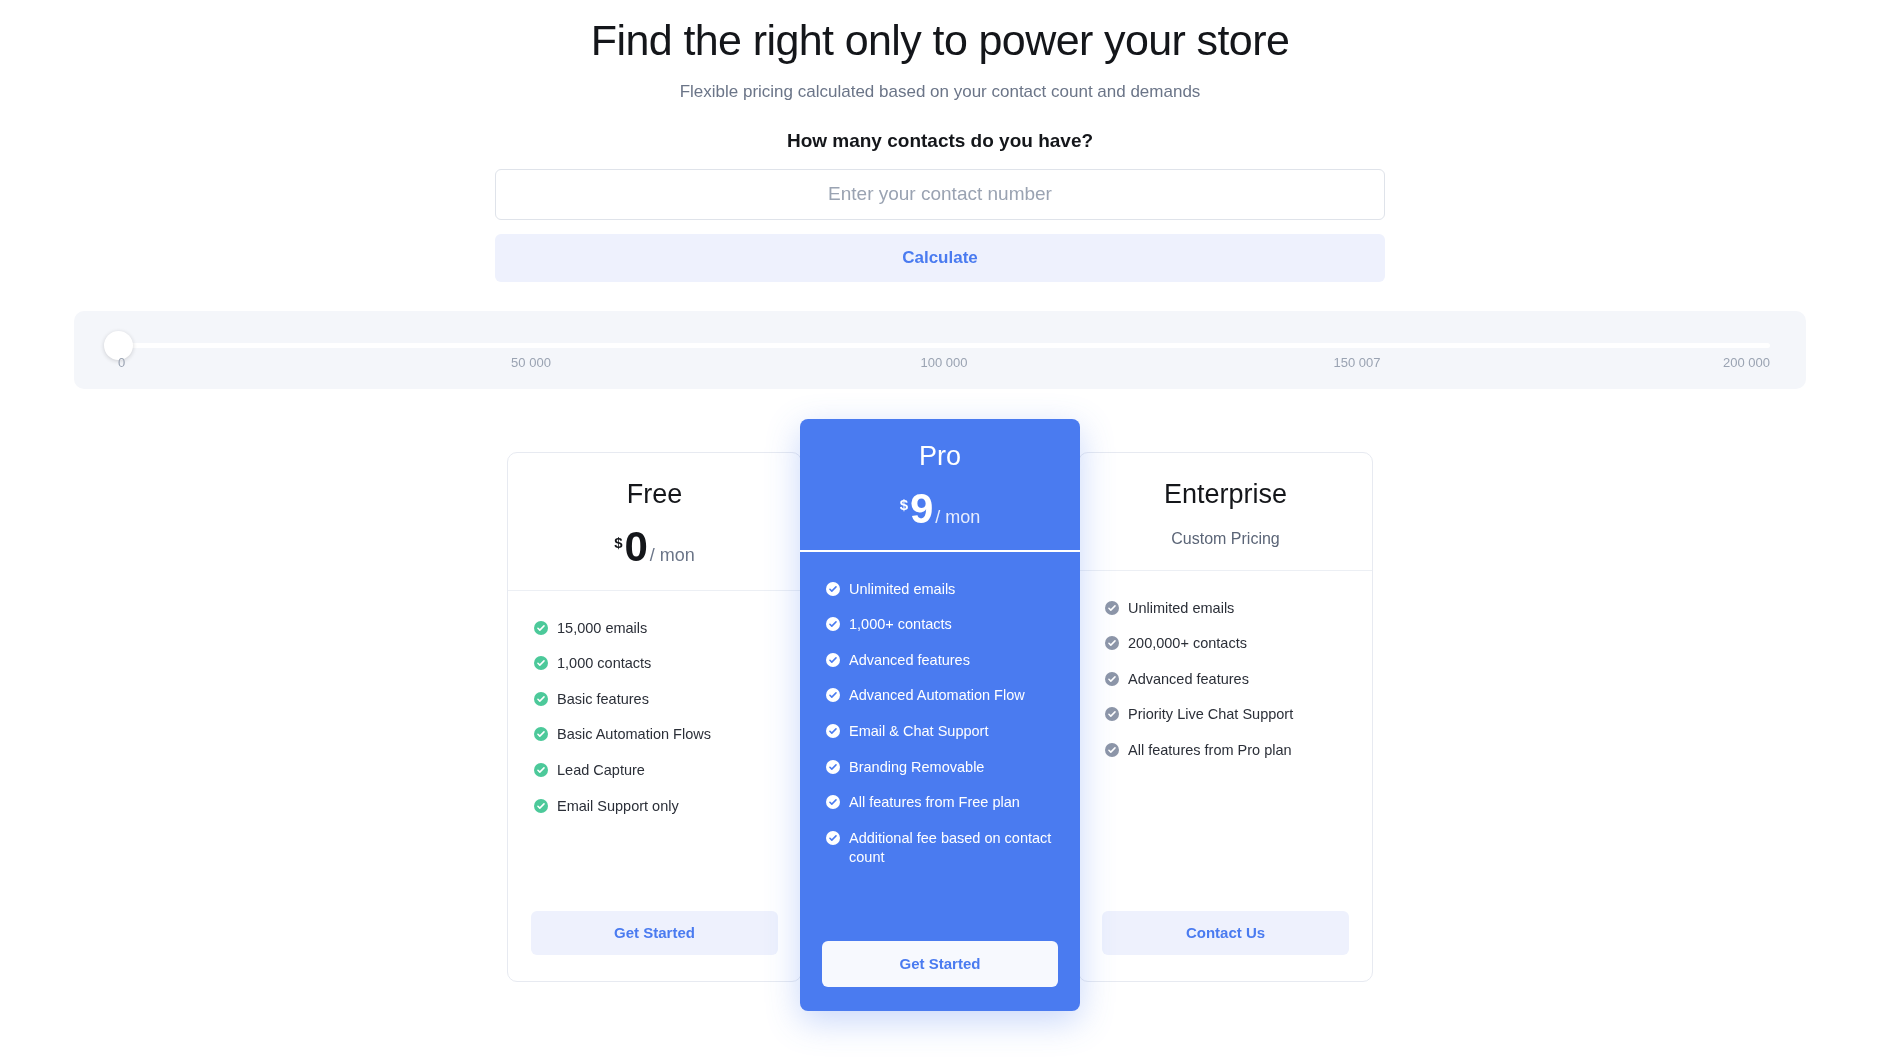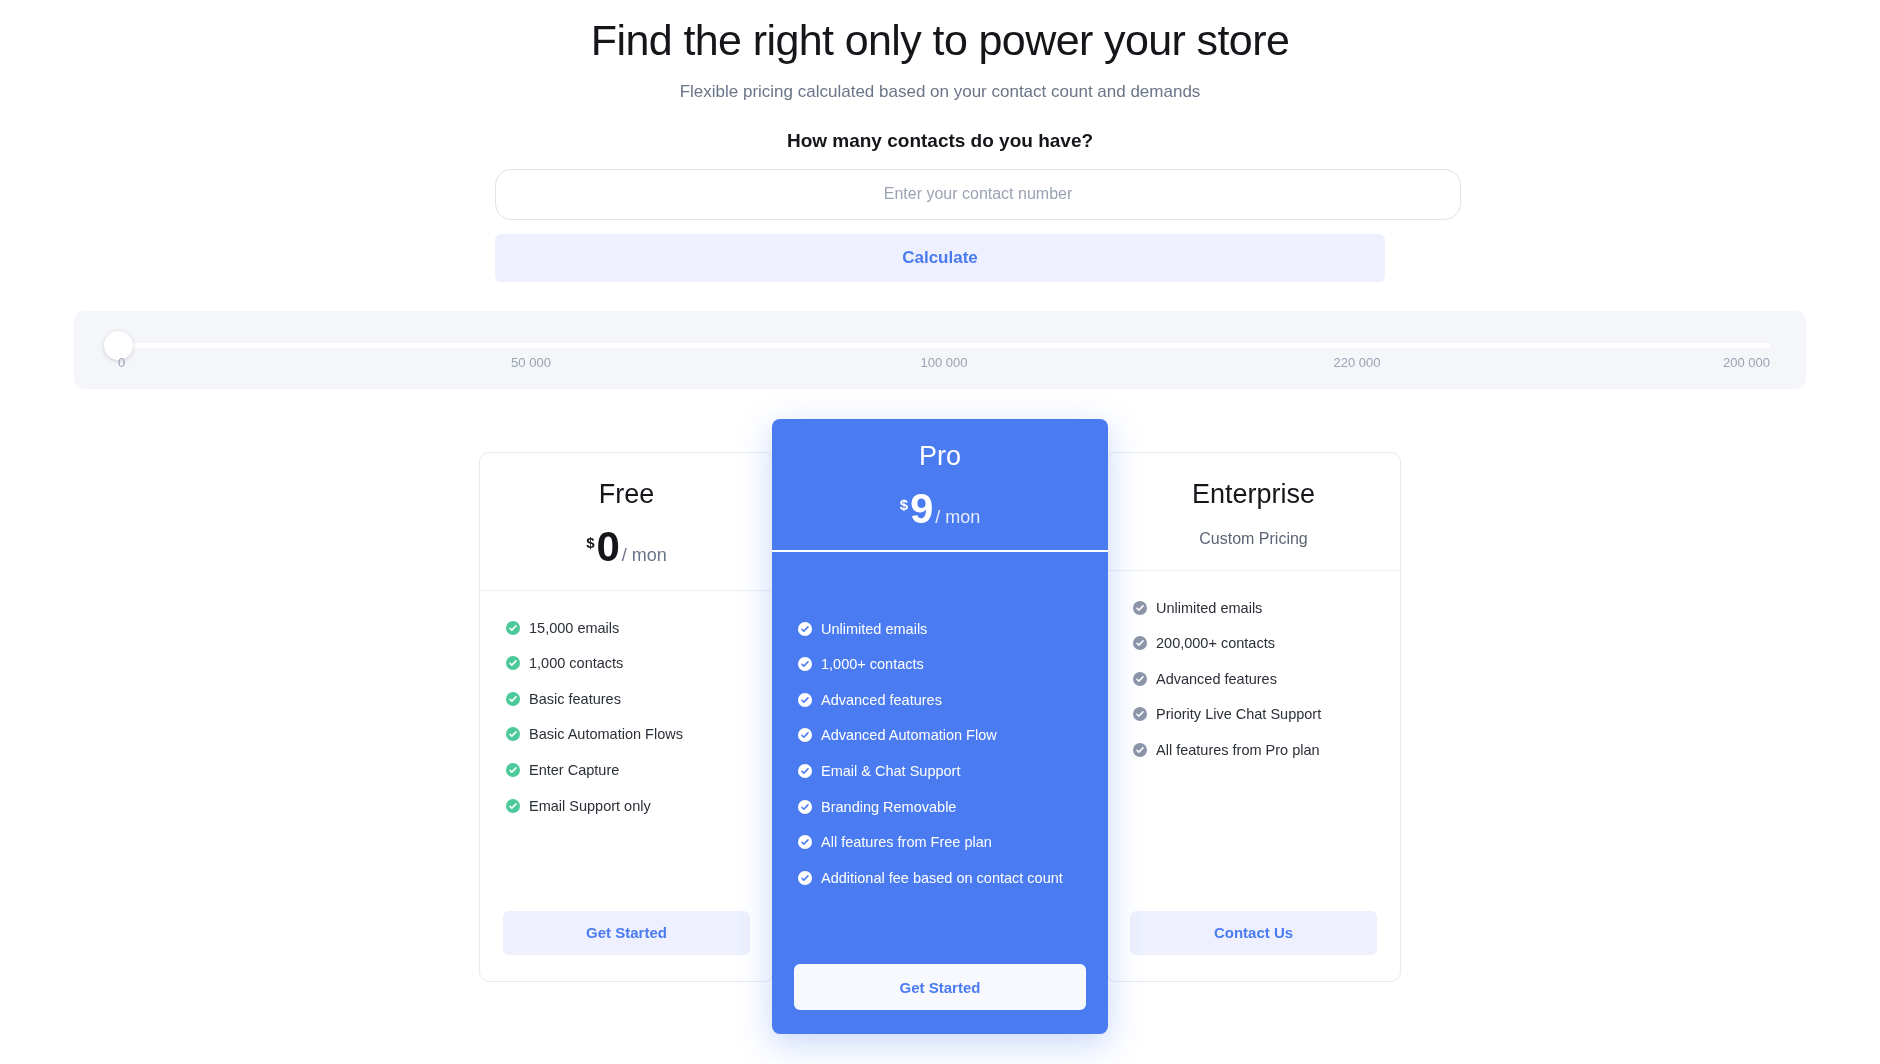--- a/index.html
+++ b/index.html
@@ -35,27 +35,27 @@
 
   
   .calc { width: 890px; margin: 28px auto 0; text-align: center; }
   .calc-label {
     font-size: 19px;
     font-weight: 700;
     color: #14161a;
     margin-bottom: 17px;
   }
   .calc-input {
-    width: 966px;
+    width: 890px;
     height: 51px;
     border: 1px solid #dfe3ea;
-    border-radius: 16px;
+    border-radius: 6px;
     background: #ffffff;
     font-family: "Liberation Sans", sans-serif;
-    font-size: 16px;
+    font-size: 19px;
     color: #14161a;
     text-align: center;
     outline: none;
   }
   .calc-input::placeholder { color: #9aa3b2; }
   .calc-btn {
     display: block;
     width: 890px;
     height: 48px;
     margin-top: 14px;
@@ -211,29 +211,28 @@
     background: #eef1fd;
     color: #4a7bf0;
     font-family: "Liberation Sans", sans-serif;
     font-size: 15px;
     font-weight: 700;
     cursor: pointer;
   }
 
   
   .card.featured {
-    width: 336px;
+    width: 280px;
     margin-top: 0;
     z-index: 3;
     background: #4a7bf0;
     border: none;
     border-radius: 8px;
     box-shadow: 0 10px 34px rgba(74,123,240,0.30);
     min-height: 592px;
-    gap: 40px;
   }
   .card.featured .card-head {
     padding: 22px 0 20px;
     border-bottom: 2px solid #ffffff;
   }
   .card.featured .plan-name { color: #ffffff; }
   .card.featured .cur,
   .card.featured .amount { color: #ffffff; }
   .card.featured .per { color: #e6edfd; }
   .card.featured .feature { color: #ffffff; }
@@ -260,21 +259,21 @@
     <button class="calc-btn">Calculate</button>
   </div>
 
   <div class="slider-wrap">
     <div class="slider-track"></div>
     <div class="slider-thumb"></div>
     <div class="slider-ticks">
       <span class="slider-tick first" style="left:0%">0</span>
       <span class="slider-tick" style="left:25%">50 000</span>
       <span class="slider-tick" style="left:50%">100 000</span>
-      <span class="slider-tick" style="left:75%">220 000</span>
+      <span class="slider-tick" style="left:75%">150 007</span>
       <span class="slider-tick last" style="left:100%">200 000</span>
     </div>
   </div>
 
   <div class="plans">
 
     <div class="card free">
       <div class="card-head">
         <div class="plan-name">Free</div>
         <div class="price-row">
@@ -320,21 +319,21 @@
             </span>
           <span>Basic Automation Flows</span>
         </li>
         <li class="feature">
           <span class="chk">
               <svg viewBox="0 0 20 20">
                 <circle cx="10" cy="10" r="10" fill="#4cc99a"></circle>
                 <path d="M5.6 10.3l2.7 2.7 6-6" fill="none" stroke="#fff" stroke-width="2.2" stroke-linecap="round" stroke-linejoin="round"></path>
               </svg>
             </span>
-          <span>Enter Capture</span>
+          <span>Lead Capture</span>
         </li>
         <li class="feature">
           <span class="chk">
               <svg viewBox="0 0 20 20">
                 <circle cx="10" cy="10" r="10" fill="#4cc99a"></circle>
                 <path d="M5.6 10.3l2.7 2.7 6-6" fill="none" stroke="#fff" stroke-width="2.2" stroke-linecap="round" stroke-linejoin="round"></path>
               </svg>
             </span>
           <span>Email Support only</span>
         </li>

